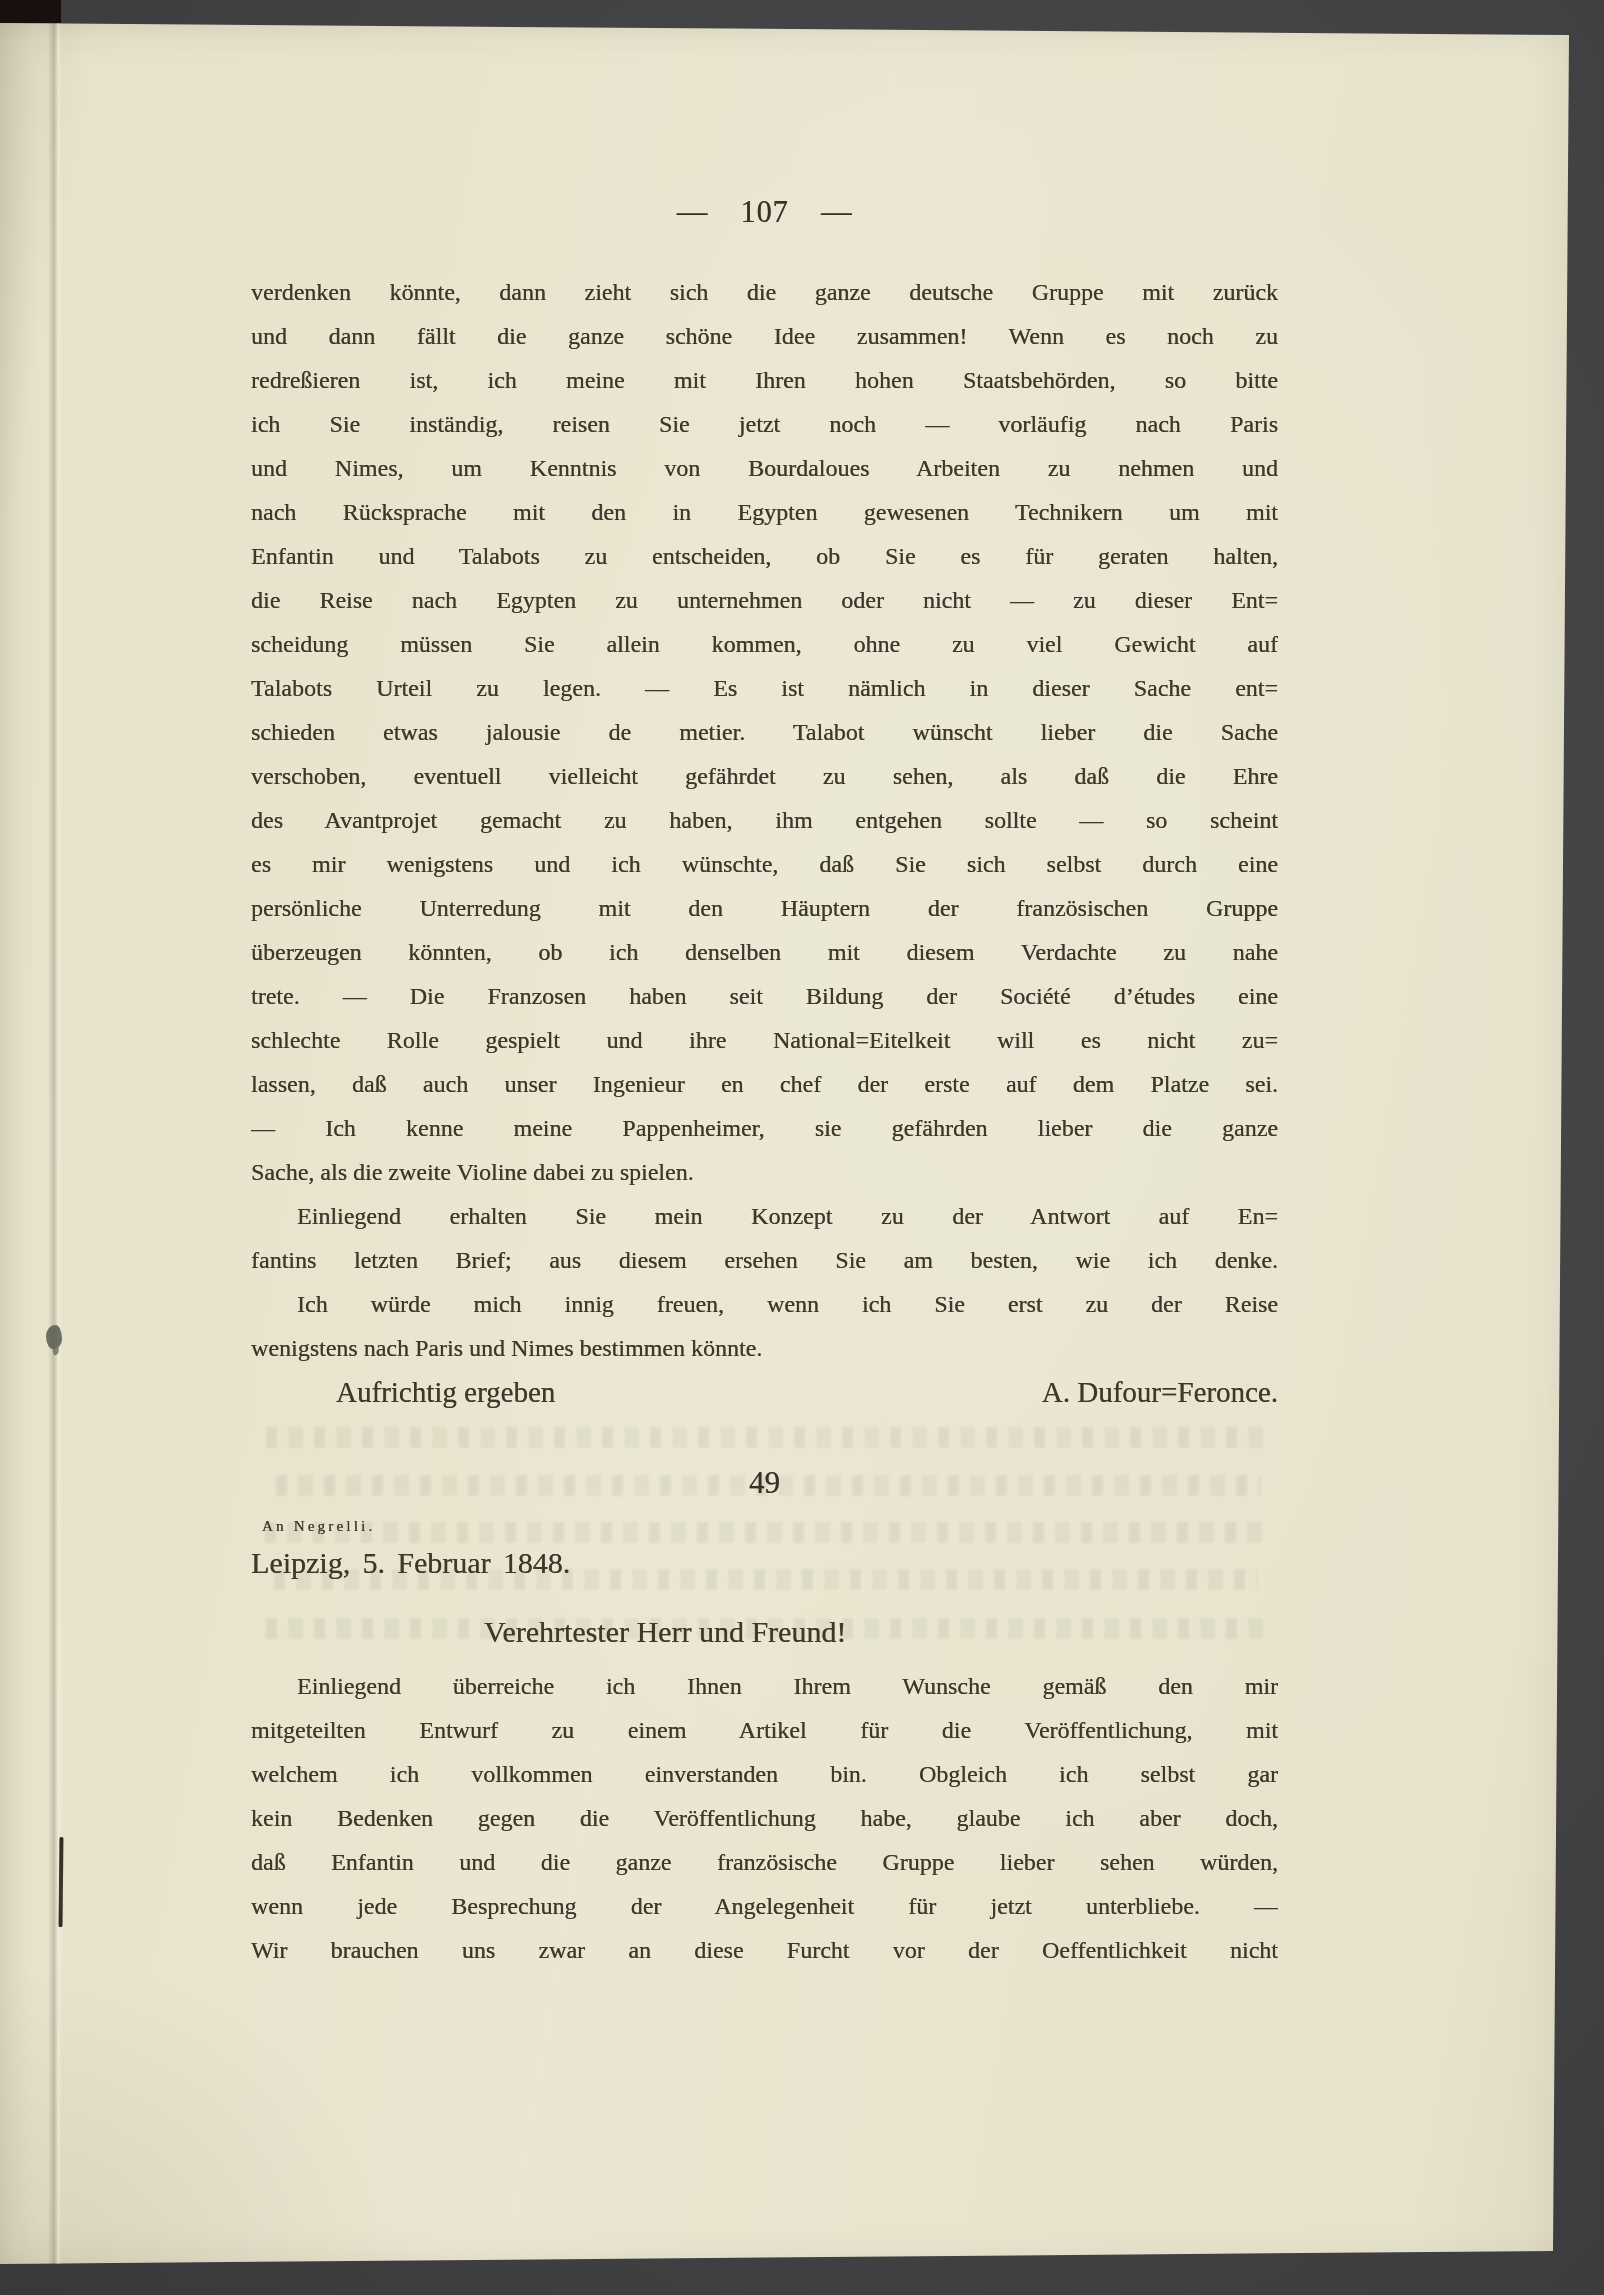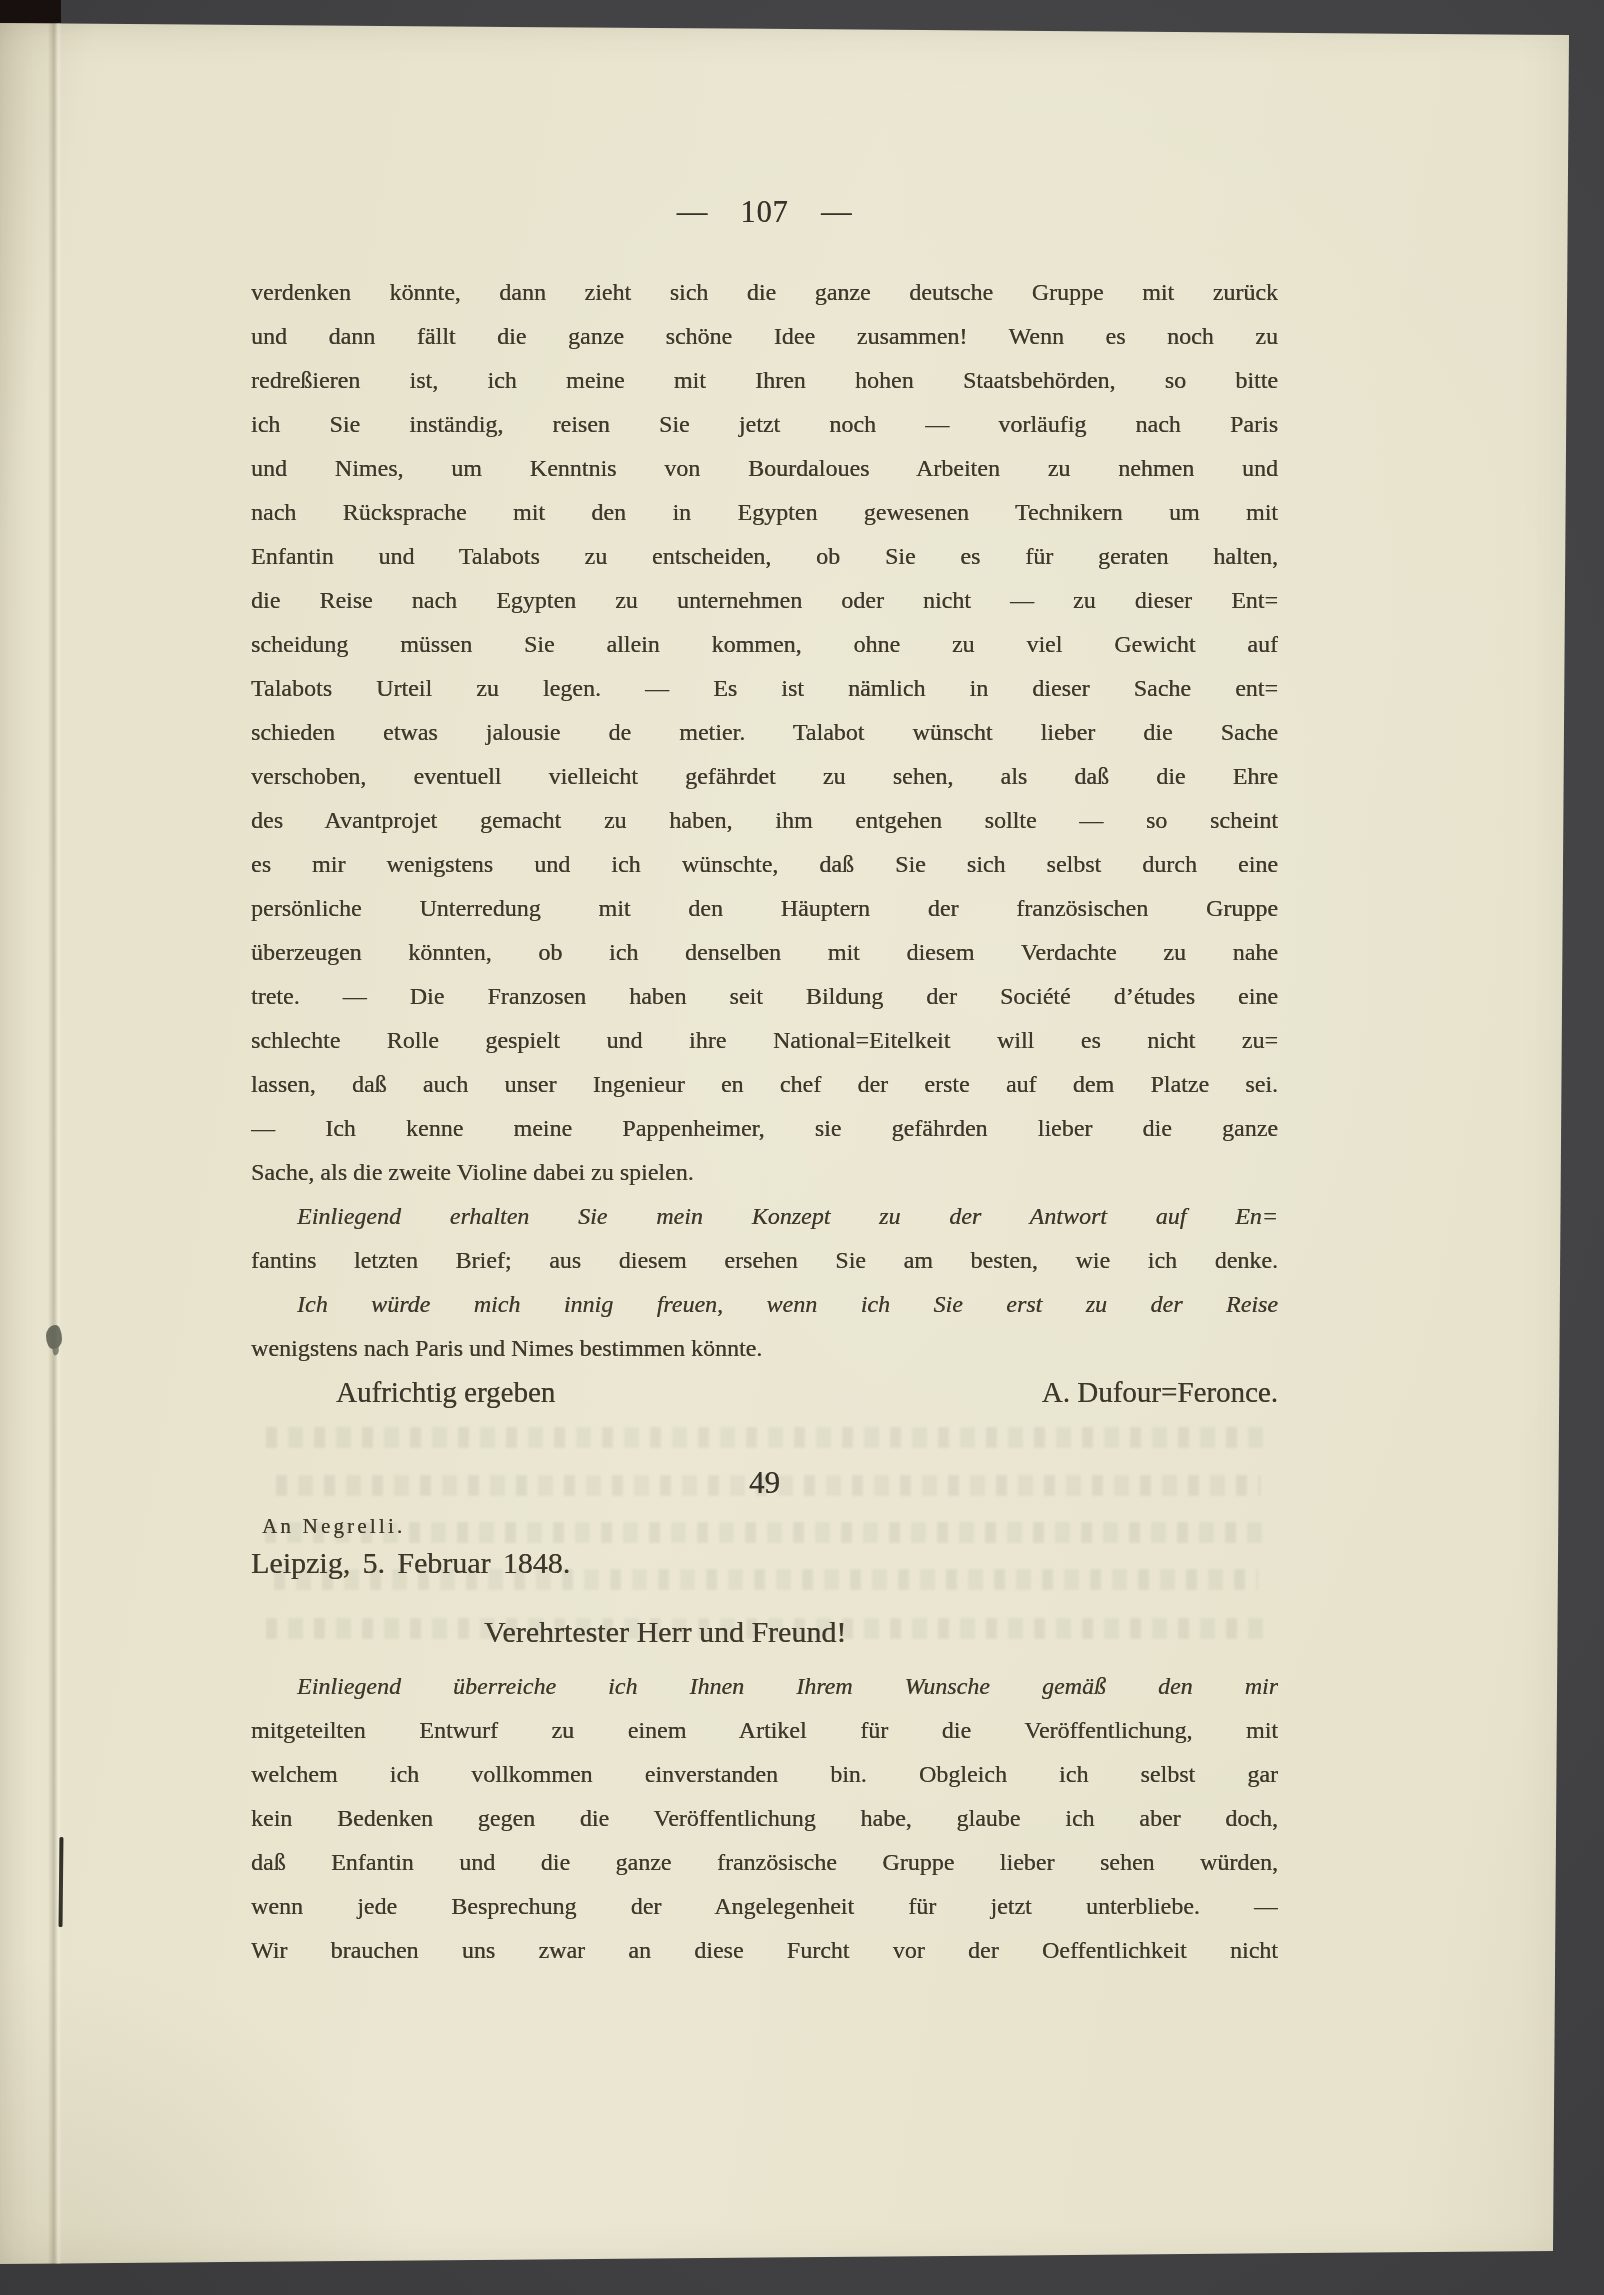--- a/index.html
+++ b/index.html
@@ -49,32 +49,32 @@
       rgba(104,110,92,.09) 21.7px 37px, rgba(0,0,0,0) 37px 48px);
   }
   
   .col{position:absolute;left:251px;width:1027px;color:#3e372c;}
   .line{
     height:44px;line-height:44px;font-size:24px;
     text-align:justify;text-align-last:justify;overflow:hidden;
     text-shadow:0.3px 0.3px 0 rgba(62,55,44,.8);
   }
   .line.short{text-align-last:left;}
-  .line.indent{text-indent:46px;font-style:italic;}
+  .line.indent{text-indent:46px;}
   #page-header{top:195px;text-align:center;font-size:30.5px;word-spacing:24px;
     letter-spacing:0.8px;color:#36312a;text-shadow:0.2px 0.2px 0 rgba(54,49,42,.8);}
   #body48{top:270px;}
   .closing-row{
     height:44px;line-height:44px;font-size:29px;display:flex;
     justify-content:space-between;text-shadow:0.3px 0.3px 0 rgba(62,55,44,.8);
   }
   .closing-row .closing{margin-left:85px;}
   #num49{top:1465px;text-align:center;font-size:31px;color:#36312a;
     text-shadow:0.3px 0.3px 0 rgba(54,49,42,.8);}
-  #addressee{position:absolute;left:262px;top:1512px;font-size:21px;line-height:29px;
+  #addressee{position:absolute;left:262px;top:1512px;font-size:15px;line-height:29px;
     letter-spacing:3.2px;color:#3e372c;text-shadow:0.2px 0.2px 0 rgba(62,55,44,.8);}
   #dateline{top:1541px;text-align:left;padding-right:3.2px;box-sizing:border-box;
     font-size:30px;line-height:43px;word-spacing:4.8px;
     text-shadow:0.3px 0.3px 0 rgba(62,55,44,.8);}
   #salutation{position:absolute;left:484px;top:1610px;font-size:30px;line-height:43px;
     color:#3e372c;text-shadow:0.3px 0.3px 0 rgba(62,55,44,.8);}
   #body49{top:1664px;}
 </style>
 </head>
 <body>

